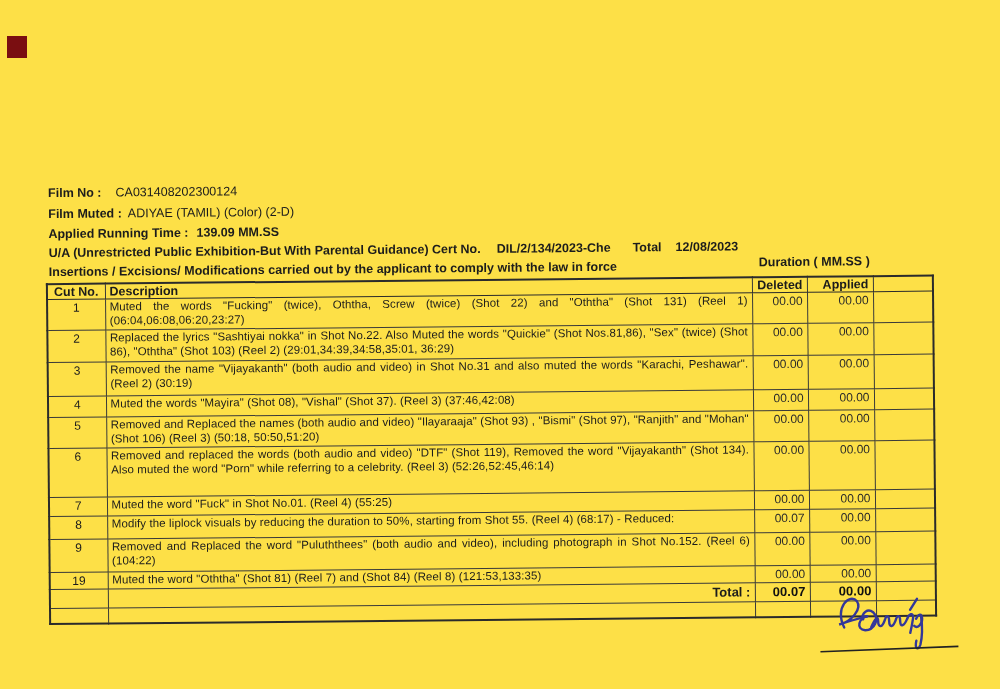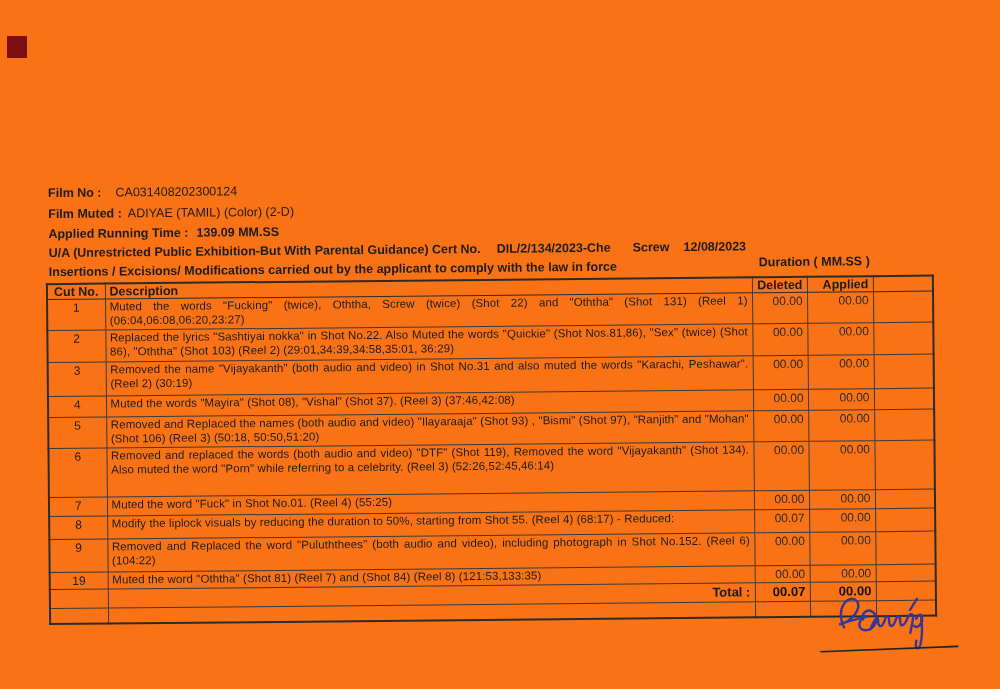--- a/index.html
+++ b/index.html
@@ -1,17 +1,17 @@
 <!DOCTYPE html>
 <html><head>
 <meta charset="utf-8">
 <style>
   html,body{margin:0;padding:0;background:#e8e8e8;}
   .paper{
-    position:relative;width:1000px;height:689px;background:#f97316;
+    position:relative;width:1000px;height:689px;background:#fde047;
     overflow:hidden;font-family:"Liberation Sans", sans-serif;color:#1c1c1c;
   }
   .doc{position:absolute;left:0;top:0;width:1000px;height:689px;
        transform:rotate(-0.55deg);transform-origin:60px 400px;}
   .scan-artifact{position:absolute;left:7px;top:36px;width:20px;height:22px;background:#7a0e11;}
 
   .hline{position:absolute;left:50px;white-space:nowrap;font-size:12.5px;}
   .lbl{font-weight:bold;}
   .film-no{top:186px;}
   .film-no .val{margin-left:14px;}
@@ -81,21 +81,21 @@
 
     <div class="hline film-name">
       <span class="lbl">Film Muted :</span><span class="val">ADIYAE (TAMIL) (Color) (2-D)</span>
     </div>
 
     <div class="hline run-time">
       <span class="lbl">Applied Running Time :</span><span class="val">139.09 MM.SS</span>
     </div>
 
     <div class="hline cert-line">
-      <span>U/A (Unrestricted Public Exhibition-But With Parental Guidance) Cert No.</span><span class="certno">DIL/2/134/2023-Che</span><span class="dated">Screw</span><span class="cdate">12/08/2023</span>
+      <span>U/A (Unrestricted Public Exhibition-But With Parental Guidance) Cert No.</span><span class="certno">DIL/2/134/2023-Che</span><span class="dated">Total</span><span class="cdate">12/08/2023</span>
     </div>
 
     <div class="hline ins-line">Insertions / Excisions/ Modifications carried out by the applicant to comply with the  law in force</div>
     <div class="duration-lbl">Duration ( MM.SS )</div>
 
     <table class="cuts">
       <colgroup>
         <col class="w-cut">
           <col class="w-desc">
           <col class="w-del">

